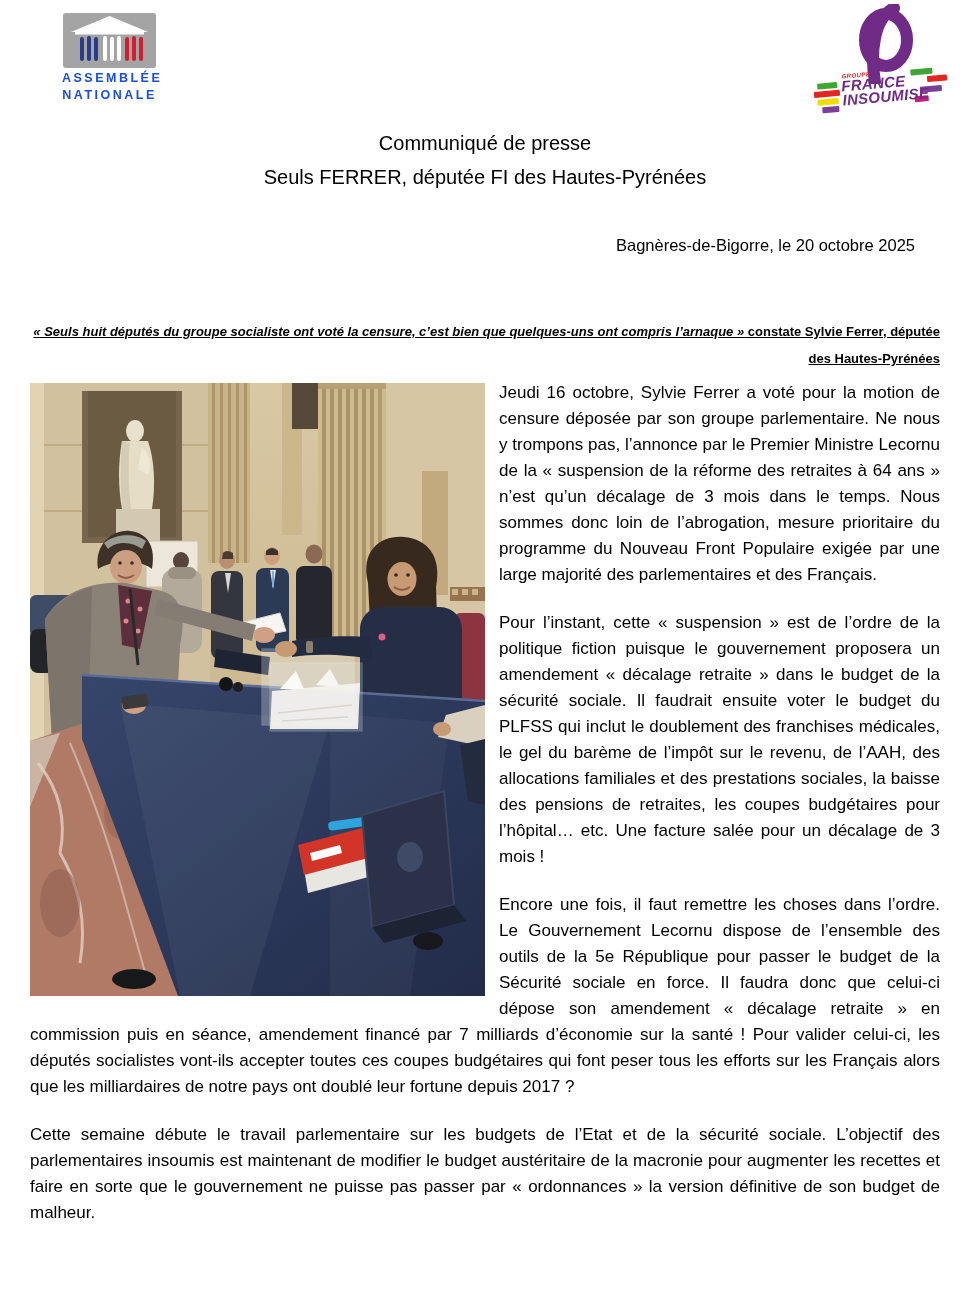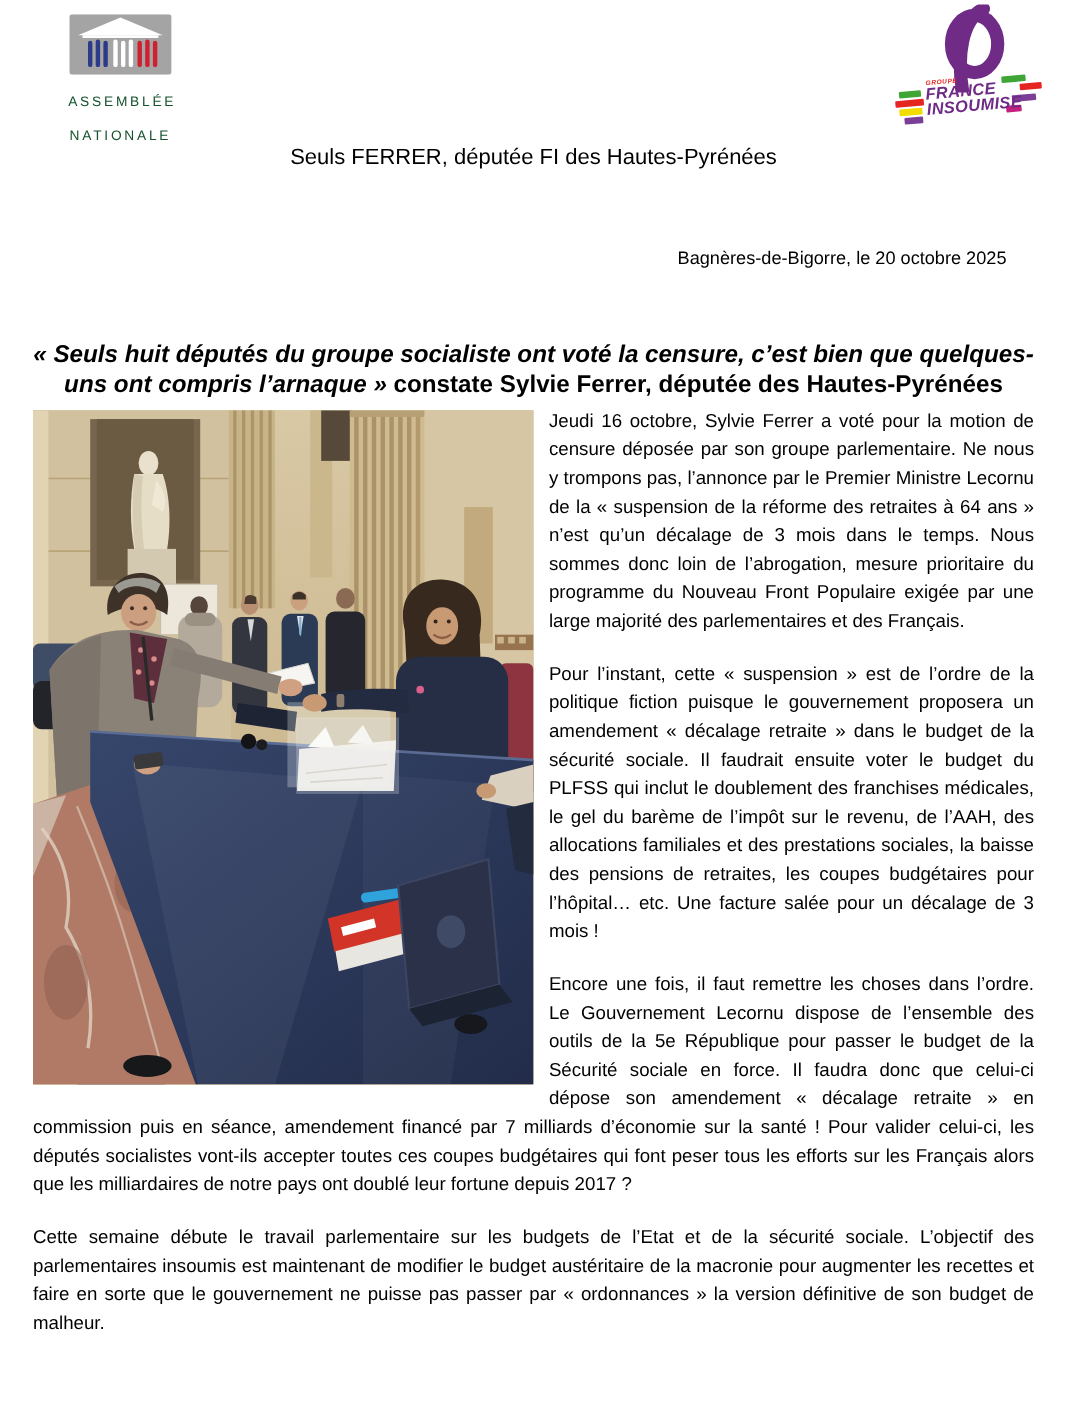--- a/index.html
+++ b/index.html
@@ -5,42 +5,42 @@
   html,body{margin:0;padding:0;}
   body{
     width:970px;min-height:1291px;background:#ffffff;color:#000;
     font-family:"Liberation Sans","DejaVu Sans",sans-serif;
     position:relative;overflow:hidden;
   }
   
   .an-logo{position:absolute;left:62px;top:13px;width:95px;text-align:center;}
   .an-logo .box{width:93px;height:55px;margin:0 auto;display:block;}
   .an-logo .txt{
-    margin-top:17px;color:#14532d;font-size:12.5px;line-height:14px;
-    letter-spacing:2.5px;font-weight:400;white-space:nowrap;
+    margin-top:3px;color:#1d4ed8;font-size:12.5px;line-height:14px;
+    letter-spacing:2.5px;font-weight:700;white-space:nowrap;
   }
   
   .fi-logo{position:absolute;left:816px;top:4px;width:134px;height:114px;}
   .fi-phi{position:absolute;left:28px;top:0;}
   .fi-band{position:absolute;left:0;top:62px;width:134px;height:52px;transform:rotate(-5deg);}
   .fi-bar{position:absolute;height:6px;border-radius:1px;}
   .fi-groupe{
     position:absolute;left:27px;top:4px;color:#e52521;font-size:6px;
     font-style:italic;font-weight:bold;letter-spacing:.5px;
   }
   .fi-words{
     position:absolute;left:26px;top:10px;color:#6f2b85;
     font-size:15px;line-height:13.5px;font-weight:bold;font-style:italic;
     letter-spacing:.3px;white-space:nowrap;
   }
   
   .title{padding-top:126px;text-align:center;font-size:20px;line-height:34px;}
   .content{padding:0 30px;}
-  .dateline{margin-top:62px;text-align:right;padding-right:25px;font-size:16.5px;line-height:26px;}
-  .quote{margin:60px 0 0 0;font-weight:bold;font-size:22px;line-height:27px;text-align:center;}
+  .dateline{margin-top:38px;text-align:right;padding-right:25px;font-size:16.5px;line-height:26px;}
+  .quote{margin:60px 0 0 0;font-weight:bold;font-size:13px;line-height:27px;text-align:right;text-decoration:underline;}
   .quote em{font-style:italic;}
   .main{margin-top:8px;font-size:17px;line-height:26px;text-align:justify;}
   .main p{margin:0 0 22px 0;}
   .photo-wrap{float:left;width:455px;height:613px;margin:3px 14px 6px 0;background:#cdbb96;}
   .photo-wrap svg{display:block;}
 </style>
 </head>
 <body>
 
 <div class="an-logo">
@@ -80,20 +80,21 @@
     <div class="fi-bar" style="left:98px;top:33px;width:14px;background:#c4207e"></div>
     <div class="fi-groupe">GROUPE</div>
     <div class="fi-words">
       <div>FRANCE</div>
       <div>INSOUMISE</div>
     </div>
   </div>
 </div>
 
 <div class="title">
+  <div>Communiqué de presse</div>
   <div>Seuls FERRER, députée FI des Hautes-Pyrénées</div>
 </div>
 
 <div class="content">
   <div class="dateline">Bagnères-de-Bigorre, le 20 octobre 2025</div>
 
   <p class="quote"><em>«&nbsp;Seuls huit députés du groupe socialiste ont voté la censure, c’est bien que quelques-uns ont compris l’arnaque&nbsp;»</em><span> constate Sylvie Ferrer, députée des Hautes-Pyrénées</span></p>
 
   <div class="main">
     <div class="photo-wrap">

